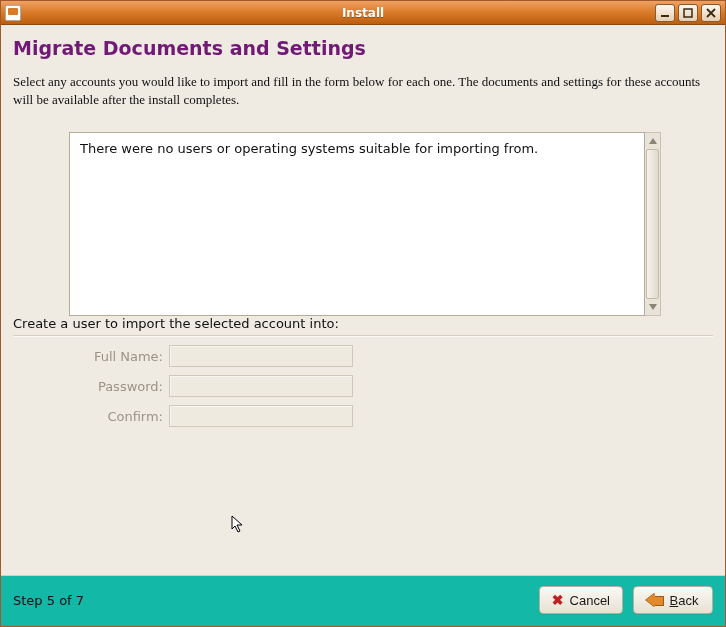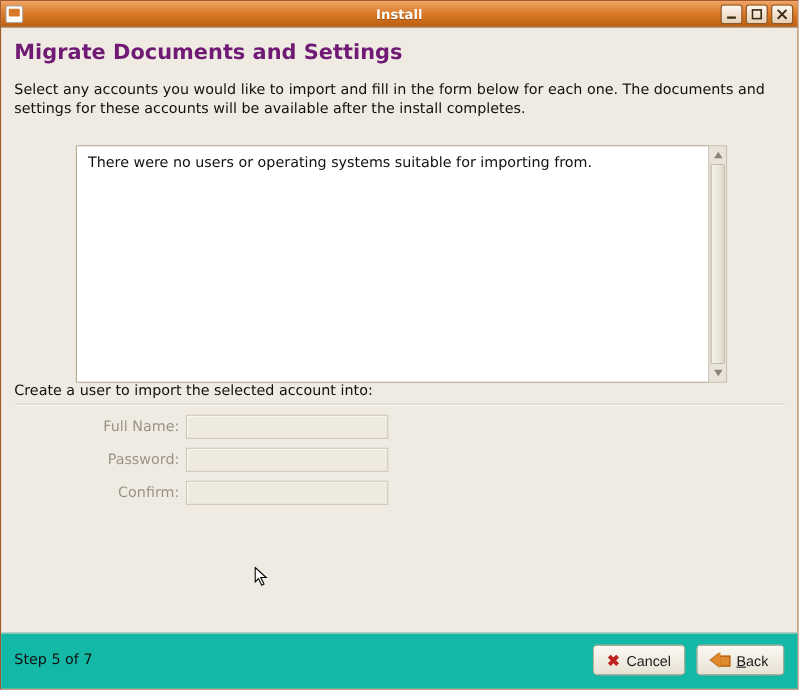--- a/index.html
+++ b/index.html
@@ -80,26 +80,26 @@
     font-size: 19px;
     font-weight: bold;
     margin-bottom: 14px;
     color:#701a75;
   }
   .intro {
     font-size: 13px;
     line-height: 1.35;
     margin-bottom: 12px;
   }
-  .intro p { margin-bottom: 12px; }
+  .intro p { margin-bottom: 12px; font-family: Liberation Serif, serif; }
   .list-area {
     display:flex;
     margin: 0 0 0 56px;
     width: 592px;
-    height: 216px;
+    height: 184px;
   }
   .list-box {
     flex:1;
     background:#fff;
     border:1px solid #b5ab97;
     padding:8px 10px;
     font-size:13px;
     overflow:auto;
   }
   .scroll-track {

